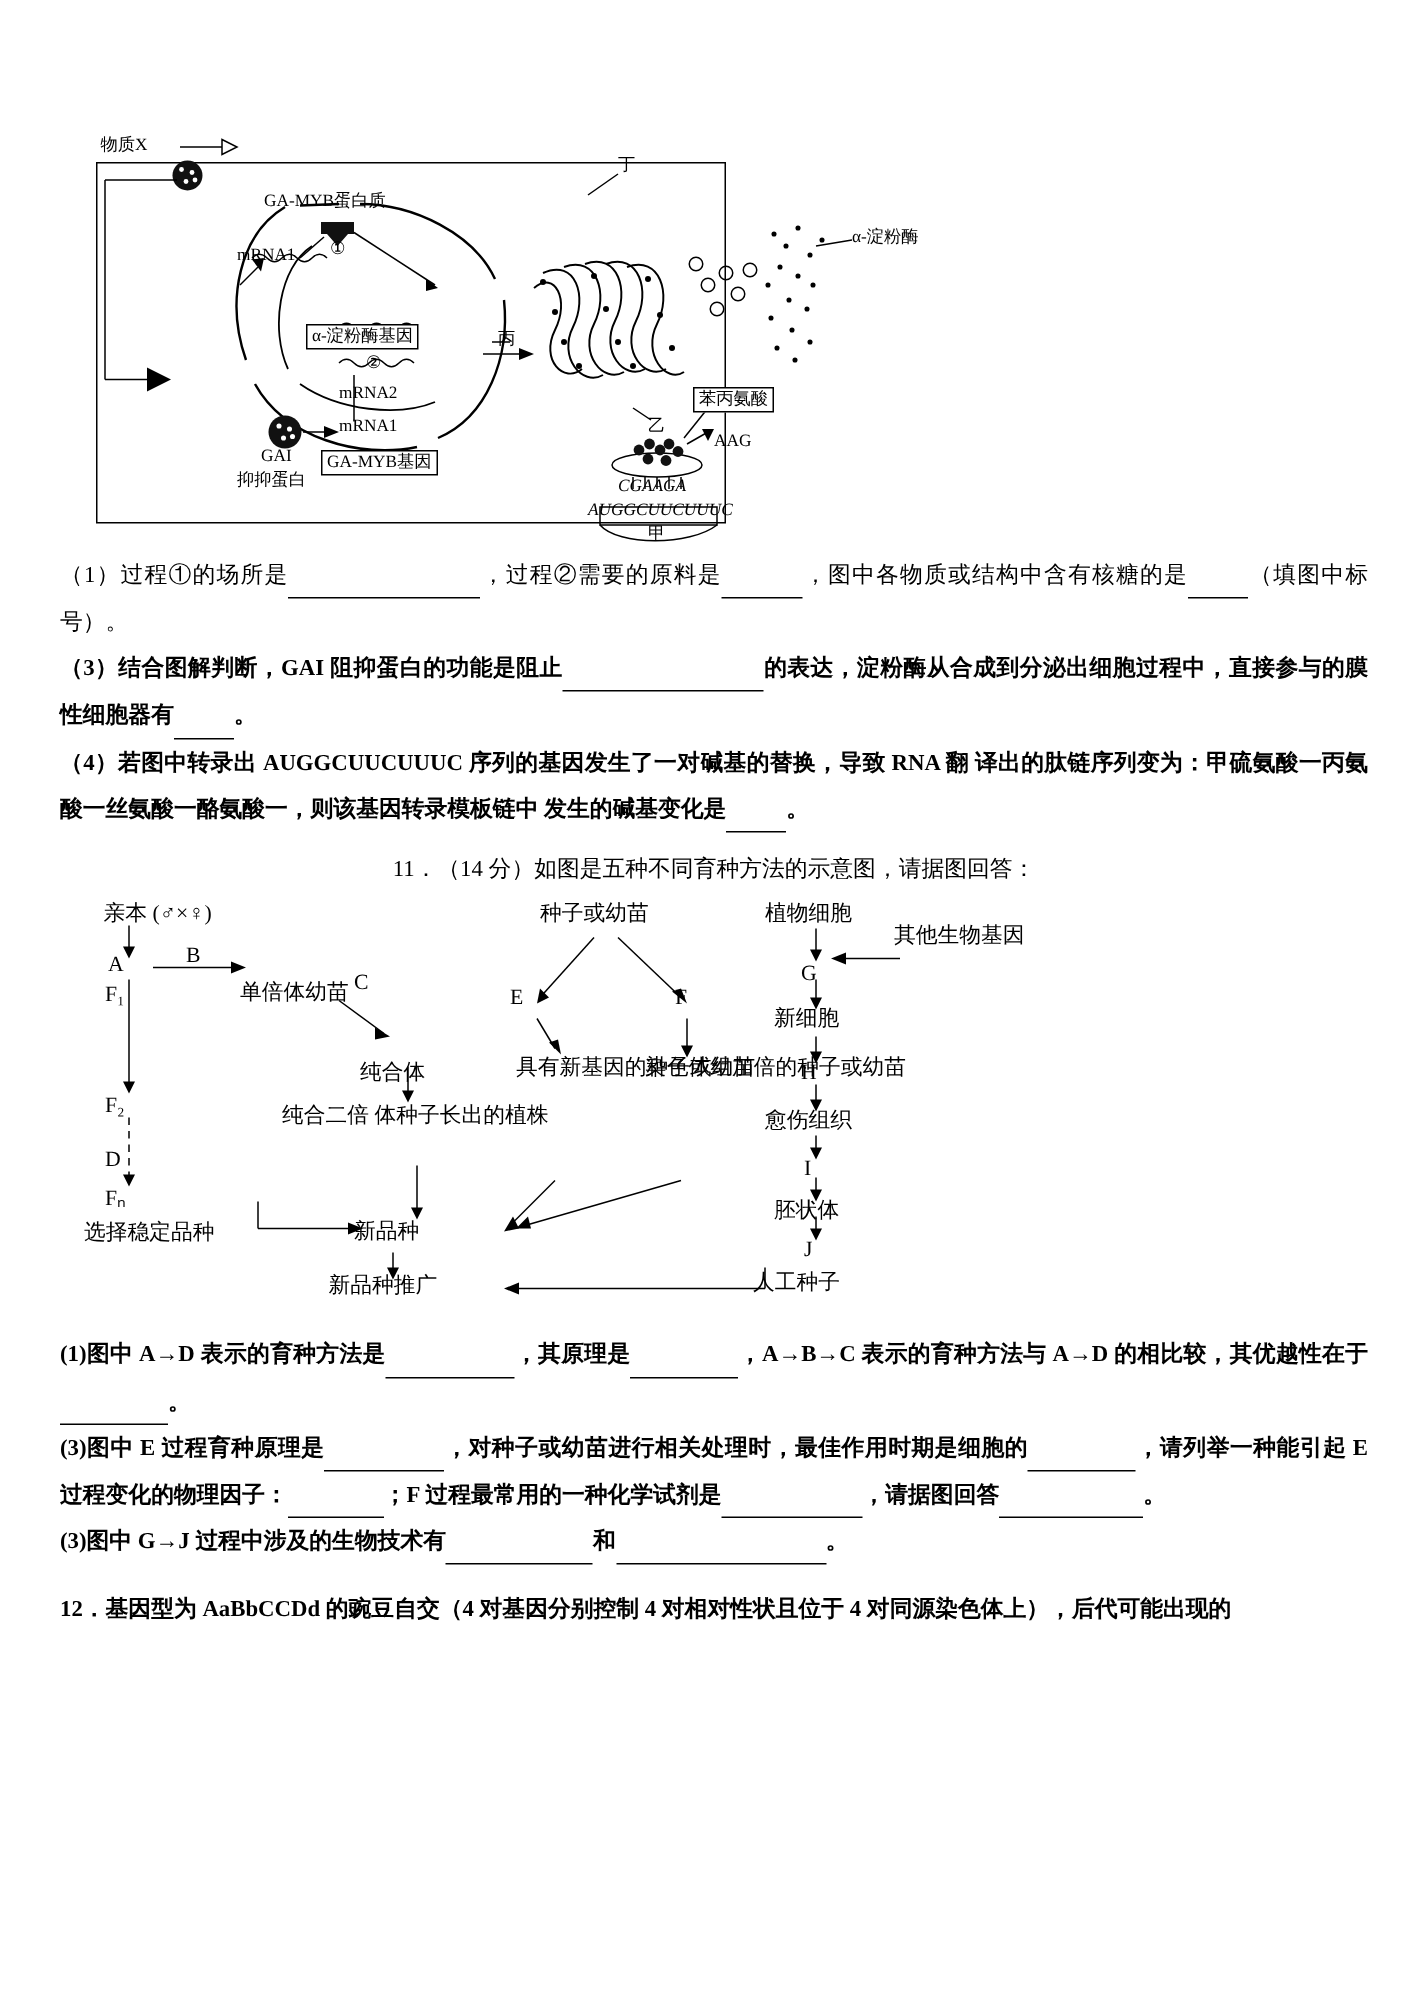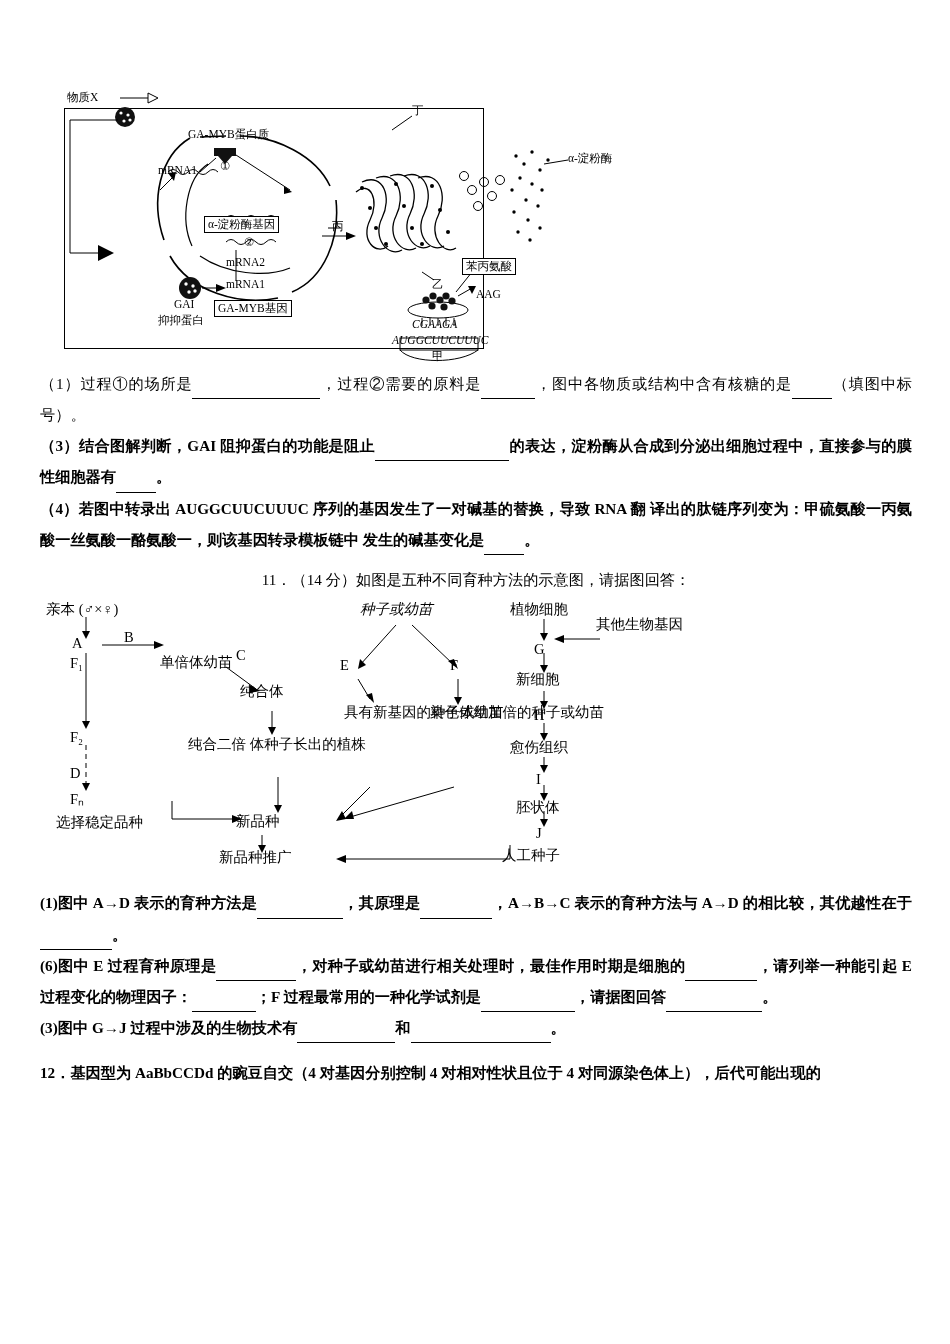--- a/index.html
+++ b/index.html
@@ -201,21 +201,21 @@
       <line x1="390" y1="258" x2="390" y2="266" stroke="#000"></line>
       <line x1="398" y1="258" x2="398" y2="266" stroke="#000"></line>
       <line x1="406" y1="258" x2="406" y2="266" stroke="#000"></line>
       <line x1="414" y1="258" x2="414" y2="266" stroke="#000"></line>
 
       <line x1="432" y1="212" x2="416" y2="232" stroke="#000" stroke-width="1"></line>
 
       <line x1="300" y1="168" x2="288" y2="168" stroke="#000" stroke-width="1"></line>
     </svg>
 
-    <div class="lbl" style="left:148px; top:68px;font-family:Liberation Serif, serif;">GA-MYB蛋白质</div>
+    <div class="lbl" style="left:136px; top:68px;font-family:Liberation Serif, serif;">GA-MYB蛋白质</div>
     <div class="lbl" style="left:180px; top:100px;">①</div>
     <div class="lbl" style="left:118px; top:104px;">mRNA1</div>
     <div class="lbl boxed" style="left:164px; top:156px;">α-淀粉酶基因</div>
     <div class="lbl" style="left:204px; top:176px;">②</div>
     <div class="lbl" style="left:186px; top:196px;">mRNA2</div>
     <div class="lbl" style="left:186px; top:218px;">mRNA1</div>
     <div class="lbl" style="left:134px; top:238px;">GAI</div>
     <div class="lbl" style="left:118px; top:254px;">抑抑蛋白</div>
     <div class="lbl boxed" style="left:174px; top:240px;">GA-MYB基因</div>
     <div class="lbl" style="left:292px; top:160px;">丙</div>
@@ -309,35 +309,35 @@
       <line x1="222" y1="240" x2="222" y2="252" stroke="#000"></line>
       <polygon points="218,250 226,250 222,258" fill="#000"></polygon>
 
       <line x1="300" y1="264" x2="470" y2="264" stroke="#000"></line>
       <polygon points="306,260 296,264 306,268" fill="#000"></polygon>
       <line x1="470" y1="264" x2="470" y2="250" stroke="#000"></line>
 
       <line x1="132" y1="224" x2="132" y2="206" stroke="#000"></line>
     </svg>
 
-    <div class="f2" style="left:6px; top:6px;">亲本 (♂×♀)</div>
+    <div class="f2" style="left:29px; top:6px;">亲本 (♂×♀)</div>
     <div class="f2" style="left:32px; top:40px;">A</div>
     <div class="f2" style="left:30px; top:60px;">F₁</div>
     <div class="f2" style="left:84px; top:34px;">B</div>
     <div class="f2" style="left:30px; top:134px;">F₂</div>
     <div class="f2" style="left:30px; top:170px;">D</div>
     <div class="f2" style="left:30px; top:196px;">Fₙ</div>
     <div class="f2" style="left:16px; top:218px; line-height:1.25;"><span>选择稳定品种</span></div>
 
     <div class="f2 c" style="left:120px; top:58px; line-height:1.25;">单倍体幼苗</div>
     <div class="f2" style="left:196px; top:52px;">C</div>
-    <div class="f2" style="left:200px; top:88px;">纯合体</div>
+    <div class="f2" style="left:200px; top:113px;font-family:Liberation Mono, monospace;">纯合体</div>
     <div class="f2 c" style="left:148px; top:140px; width:122px; line-height:1.25;">纯合二倍 体种子长出的植株</div>
 
-    <div class="f2" style="left:320px; top:6px;font-style:italic;">种子或幼苗</div>
+    <div class="f2" style="left:320px; top:6px;">种子或幼苗</div>
     <div class="f2" style="left:300px; top:62px;">E</div>
     <div class="f2" style="left:410px; top:62px;">F</div>
     <div class="f2 c" style="left:304px; top:108px; width:54px; line-height:1.25;">具有新基因的种子或幼苗</div>
     <div class="f2 c" style="left:390px; top:108px; width:56px; line-height:1.25;">染色体组加倍的种子或幼苗</div>
 
     <div class="f2" style="left:470px; top:6px;">植物细胞</div>
     <div class="f2 c" style="left:556px; top:20px; width:44px; line-height:1.25;">其他生物基因</div>
     <div class="f2" style="left:494px; top:46px;">G</div>
     <div class="f2" style="left:476px; top:76px;">新细胞</div>
     <div class="f2" style="left:494px; top:112px;">H</div>
@@ -349,21 +349,21 @@
 
     <div class="f2" style="left:196px; top:218px;">新品种</div>
     <div class="f2" style="left:179px; top:254px;">新品种推广</div>
   </div>
 
   <div>
     <p class="q">
       <b>(1)图中 A→D 表示的育种方法是</b><span class="u" style="width:86px"></span><b>，其原理是</b><span class="u" style="width:72px"></span><b>，A→B→C 表示的育种方法与 A→D 的相比较，其优越性在于</b><span class="u" style="width:72px"></span><b>。</b>
     </p>
     <p class="q">
-      <b>(6)图中 E 过程育种原理是</b><span class="u" style="width:80px"></span><b>，对种子或幼苗进行相关处理时，最佳作用时期是细胞的</b><span class="u" style="width:72px"></span><b>，请列举一种能引起 E 过程变化的物理因子：</b><span class="u" style="width:64px"></span><b>；F 过程最常用的一种化学试剂是</b><span class="u" style="width:94px"></span><b>，请据图回答</b><span class="u" style="width:96px"></span><b>。</b>
+      <b>(3)图中 E 过程育种原理是</b><span class="u" style="width:80px"></span><b>，对种子或幼苗进行相关处理时，最佳作用时期是细胞的</b><span class="u" style="width:72px"></span><b>，请列举一种能引起 E 过程变化的物理因子：</b><span class="u" style="width:64px"></span><b>；F 过程最常用的一种化学试剂是</b><span class="u" style="width:94px"></span><b>，请据图回答</b><span class="u" style="width:96px"></span><b>。</b>
     </p>
     <p class="q">
       <b>(3)图中 G→J 过程中涉及的生物技术有</b><span class="u" style="width:98px"></span><b>和</b><span class="u" style="width:140px"></span><b>。</b>
     </p>
   </div>
 
   <p class="footer-q">
     <b>12．基因型为 AaBbCCDd 的豌豆自交（4 对基因分别控制 4 对相对性状且位于 4 对同源染色体上），后代可能出现的</b>
   </p>
 

